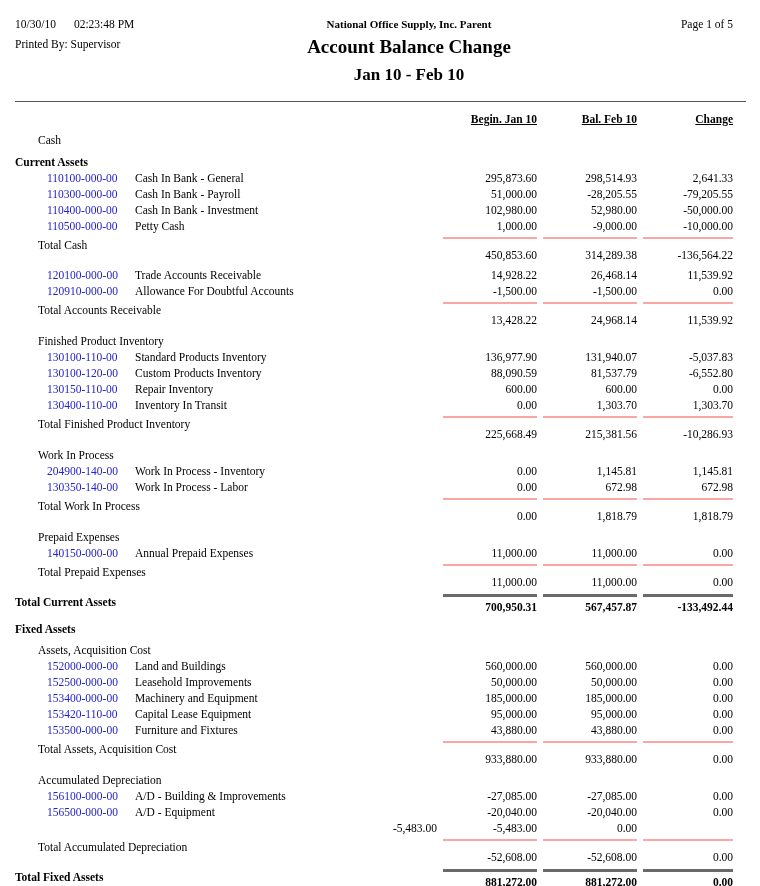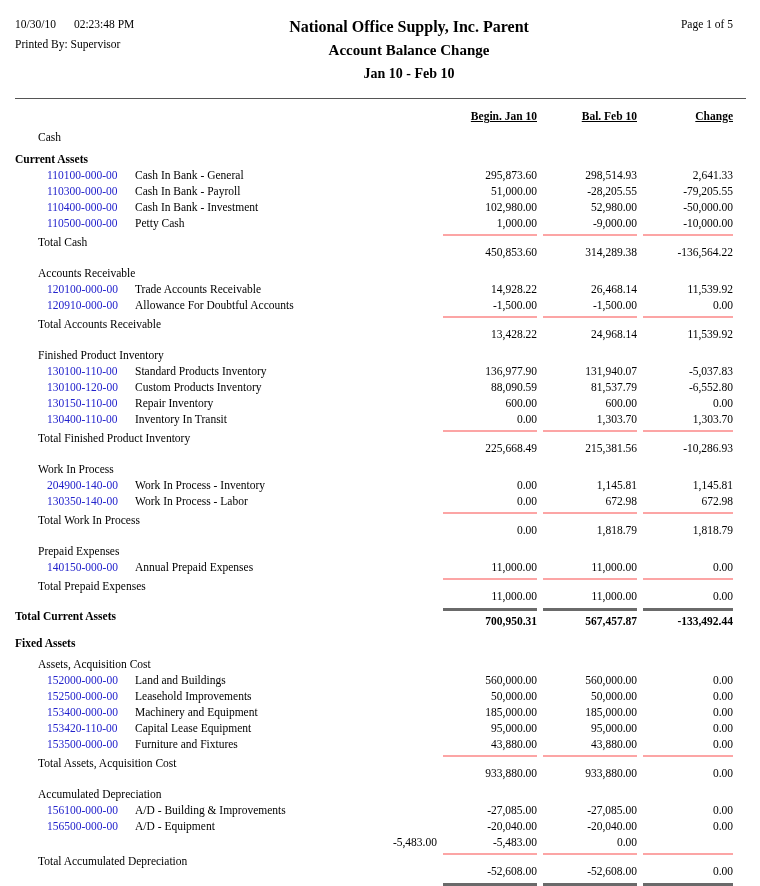--- a/index.html
+++ b/index.html
@@ -21,23 +21,23 @@
   
   .rpt-header {
     display: grid;
     grid-template-columns: 180px 1fr 110px;
     align-items: start;
   }
   .h-left { text-align: left; line-height: 20px; }
   .h-left .datetime span { margin-right: 18px; }
   .h-center { text-align: center; }
   .h-right { text-align: right; }
-  .company { font-weight: bold; font-size: 16px; padding-top: 4px; }
-  .rpt-title { font-weight: bold; font-size: 15px; margin-top: 6px; }
-  .rpt-period { font-weight: bold; font-size: 14px; margin-top: 7px; }
+  .company { font-weight: bold; font-size: 11px; padding-top: 4px; }
+  .rpt-title { font-weight: bold; font-size: 19px; margin-top: 6px; }
+  .rpt-period { font-weight: bold; font-size: 17px; margin-top: 7px; }
   .h-right { font-size: 11.5px; padding-top: 4px; }
   .head-rule {
     border: none;
     border-top: 1px solid #555555;
     margin: 16px -13px 0 0;
     height: 0;
   }
   
   .row {
     display: grid;
@@ -147,26 +147,20 @@
         <div class="cell num">1,000.00</div>
         <div class="cell num">-9,000.00</div>
         <div class="cell num">-10,000.00</div>
       </div>
       <div class="row subtotal">
         <div class="cell desc">Total Cash</div>
         <div class="cell num">450,853.60</div>
         <div class="cell num">314,289.38</div>
         <div class="cell num">-136,564.22</div>
       </div>
-      <div class="row subsection">
-        <div class="cell desc">Accounts Receivable</div>
-        <div class="cell num"></div>
-        <div class="cell num"></div>
-        <div class="cell num"></div>
-      </div>
       <div class="row account">
         <div class="cell desc"><span class="acct">120100-000-00</span><span>Trade Accounts Receivable</span></div>
         <div class="cell num">14,928.22</div>
         <div class="cell num">26,468.14</div>
         <div class="cell num">11,539.92</div>
       </div>
       <div class="row account">
         <div class="cell desc"><span class="acct">120910-000-00</span><span>Allowance For Doubtful Accounts</span></div>
         <div class="cell num">-1,500.00</div>
         <div class="cell num">-1,500.00</div>

